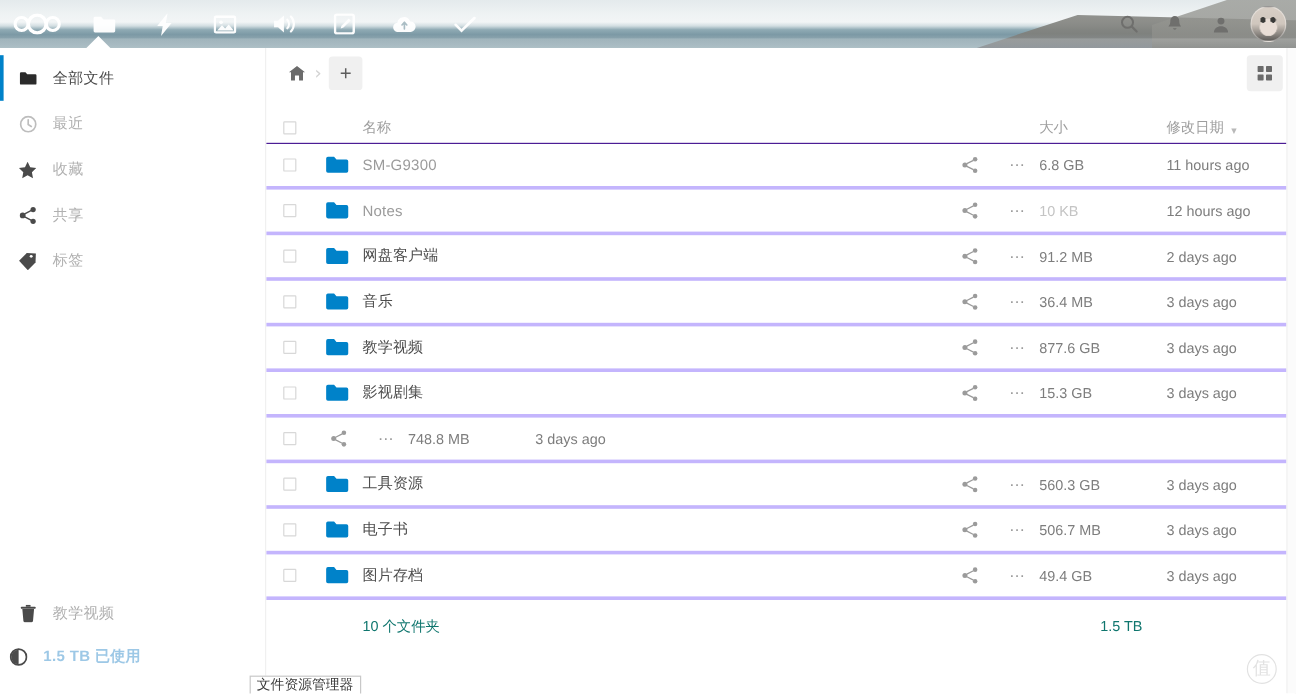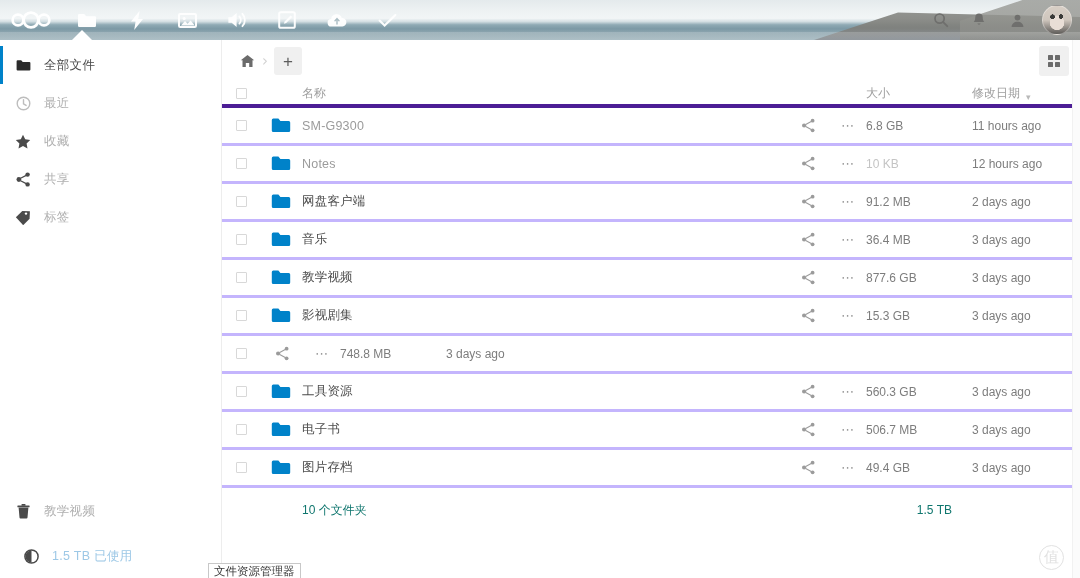--- a/index.html
+++ b/index.html
@@ -163,24 +163,25 @@
 
   #sidebar-bottom {
     position: absolute;
     left: 0; bottom: 6px;
     width: 222px;
   }
   #quota {
     position: relative;
     height: 42px;
     display: flex;
-    align-items: center;
-    padding-left: 16px;
+    align-items: flex-start;
+    padding-left: 0;
     padding-top: 8px;
     cursor: pointer;
+    font-weight: bold;
   }
   #quota .ico { width: 30px; flex: 0 0 30px; display:flex; justify-content:center; padding-top:2px;}
   #quota .qwrap { padding-left: 6px; width: 172px; }
   #quota .qlabel { font-size: 12.5px; color: #9dc8e6; letter-spacing: 0.3px;}
   #quota .qbar {
     margin-top: 6px;
     width: 160px; height: 4px;
     background: #ededed;
     border-radius: 2px;
     overflow: hidden;
@@ -248,23 +249,24 @@
   
   #filetable { width: 858px; }
   .trow {
     display: flex;
     align-items: center;
     height: 38px;
     border-bottom: 3px solid #c4b5fd;
   }
   #thead {
     height: 26px;
-    border-bottom: 4px solid #4c1d95;
+    border-bottom: 1px solid #4c1d95;
     color: #9e9e9e;
     font-size: 12px;
+    margin-top: 12px;
   }
   .c-check {
     width: 38px;
     flex: 0 0 38px;
     display: flex; align-items: center; justify-content: center;
   }
   .c-check .box {
     width: 11px; height: 11px;
     border: 1px solid #d8d8d8;
     border-radius: 1px;

